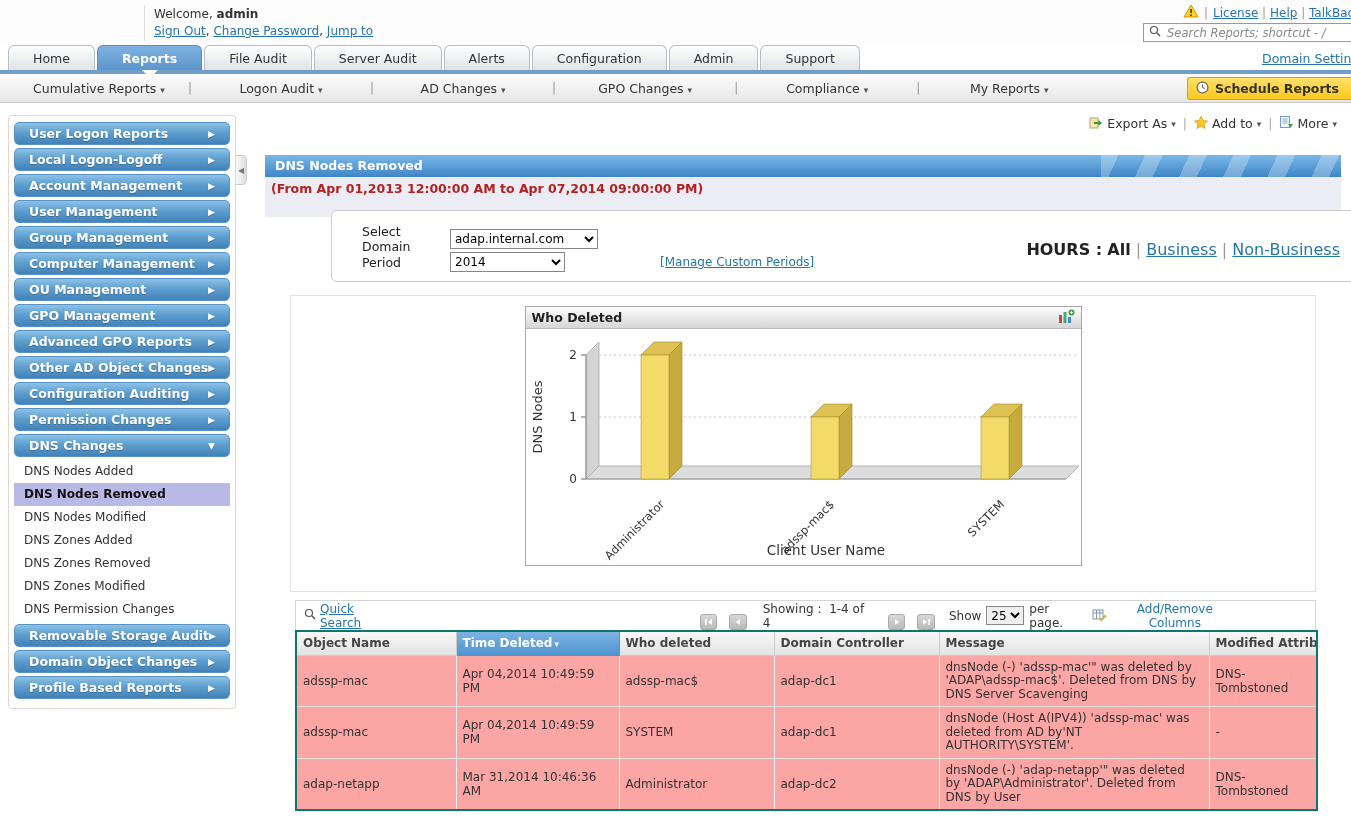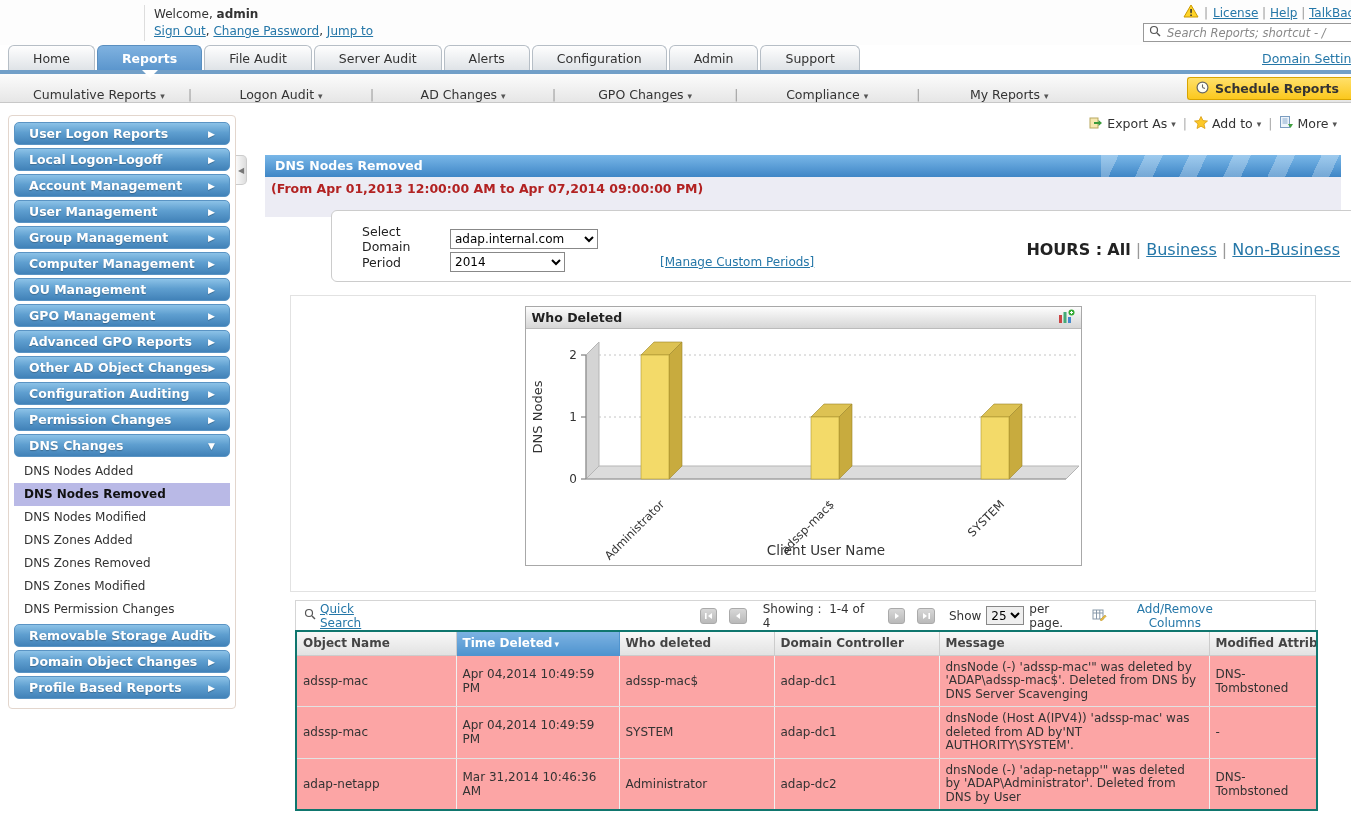--- a/index.html
+++ b/index.html
@@ -34,21 +34,21 @@
     background:linear-gradient(#fefefe,#dfe3e7); color:#333; font-size:12.5px; cursor:pointer; position:relative; }
   .tab.active { background:linear-gradient(#7fb2e0,#5b96cd); border-color:#5a8fc0; color:#fff; font-weight:bold; z-index:2; }
   .tab.active::after { content:''; position:absolute; bottom:-8px; left:50%; margin-left:-8px;
     border-left:8px solid transparent; border-right:8px solid transparent; border-top:8px solid #fff; }
   .domain-settings { position:absolute; top:51px; left:1262px; white-space:nowrap; font-size:12.5px; }
   .blue-bar { position:absolute; top:70px; left:0; width:100%; height:4px; background:#719fc8; }
 
   
   .subnav { position:absolute; top:74px; left:0; width:100%; height:29px;
     background:linear-gradient(#fcfcfc,#e6e6e6); border-bottom:1px solid #c8c8c8;
-    display:flex; align-items:flex-end; padding-left:10px; }
+    display:flex; align-items:center; padding-left:10px; }
   .subnav-item { width:178px; text-align:center; font-size:12.5px; color:#333; cursor:pointer; white-space:nowrap; }
   .subnav-sep { color:#999; }
   .caret { font-size:9px; color:#555; }
   .schedule-btn { position:absolute; right:0; top:77px; height:23px; padding:0 12px 0 8px;
     background:linear-gradient(#ffe06a,#fbc81d); border:1px solid #d8a400; border-right:none; border-radius:3px 0 0 3px;
     font-weight:bold; font-size:12.5px; color:#333; display:flex; align-items:center; gap:6px; cursor:pointer; }
 
   
   .sidebar { position:absolute; left:8px; top:115px; width:228px; border:1px solid #e3d6cd; border-radius:4px; padding:6px 5px; background:#fff; }
   .side-btn { height:23px; margin-bottom:3px; border-radius:5px; border:1px solid #5a94c4;
@@ -91,21 +91,21 @@
   .chart-outer { position:absolute; top:192px; left:25px; width:1026px; height:297px; border:1px solid #e2e2e2; background:#fff; }
   .chart-panel { width:557px; margin:10px auto 0; border:1px solid #a8a8a8; background:#fff; }
   .chart-header { height:22px; background:linear-gradient(#fdfdfd,#d6d6d6); border-bottom:1px solid #bbb;
     display:flex; align-items:center; padding:0 6px; font-weight:bold; font-size:12.5px; color:#222; }
   .chart-header .spacer { flex:1; }
 
   .table-block { position:absolute; top:497px; left:30px; width:1021px; }
   .table-controls { height:30px; border:1px solid #d5d5d5; border-bottom:none; background:#fff;
     display:flex; align-items:center; padding:0 8px; gap:8px; font-size:12px; }
   .quick-search { display:flex; align-items:center; gap:4px; }
-  .pager { display:flex; align-items:center; gap:12px; margin-left:295px; }
+  .pager { display:flex; align-items:flex-end; gap:12px; margin-left:295px; }
   .pg-btn { width:18px; height:16px; border:1px solid #aaa; border-radius:3px;
     background:linear-gradient(#d8d8d8,#b9b9b9); display:flex; align-items:center; justify-content:center; cursor:pointer; }
   .show-group { display:flex; align-items:center; gap:5px; margin-left:6px; }
   .show-group select { height:19px; border:1px solid #888; font-size:12px; font-family:inherit; }
   .addremove { display:flex; align-items:center; gap:4px; margin-left:auto; margin-right:68px;text-align:center; }
   .addremove a { text-decoration:none; }
 
   table.report { width:100%; border-collapse:collapse; border:2px solid #0f766e; background:#fca5a5; table-layout:fixed; }
   table.report th { background:linear-gradient(#f8f8f8,#e2e2e2); border:1px solid #ccc; height:24px;
     text-align:left; padding:0 6px; font-weight:bold; color:#444; font-size:12px; white-space:nowrap; overflow:hidden; }

